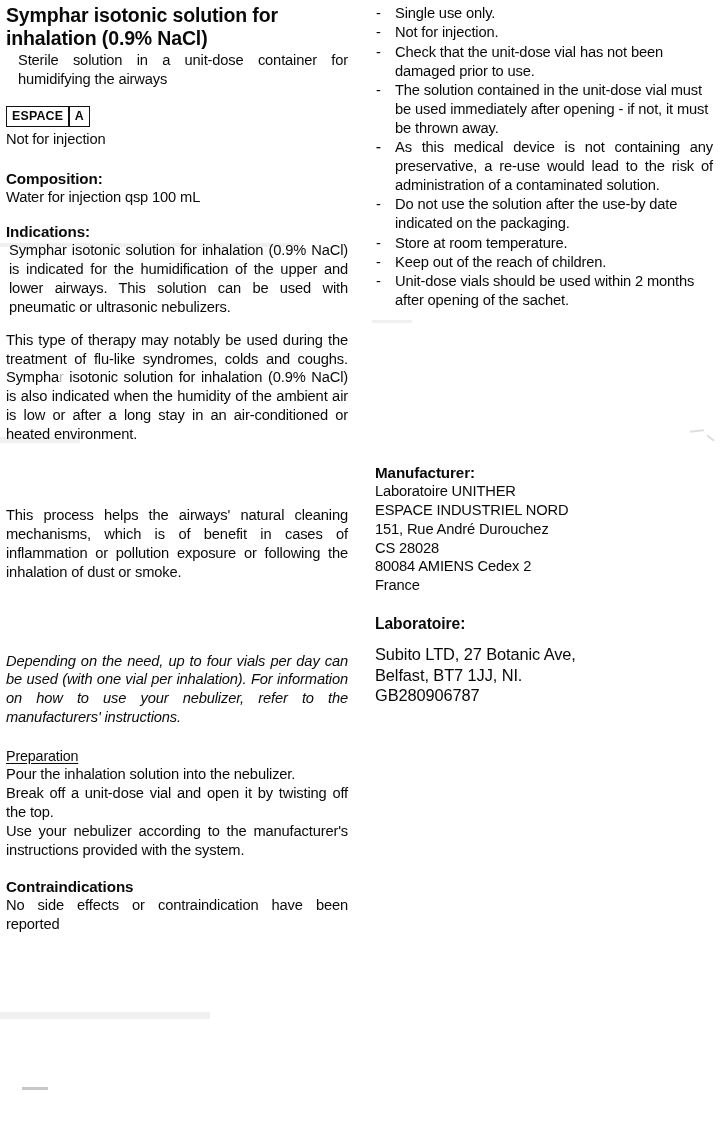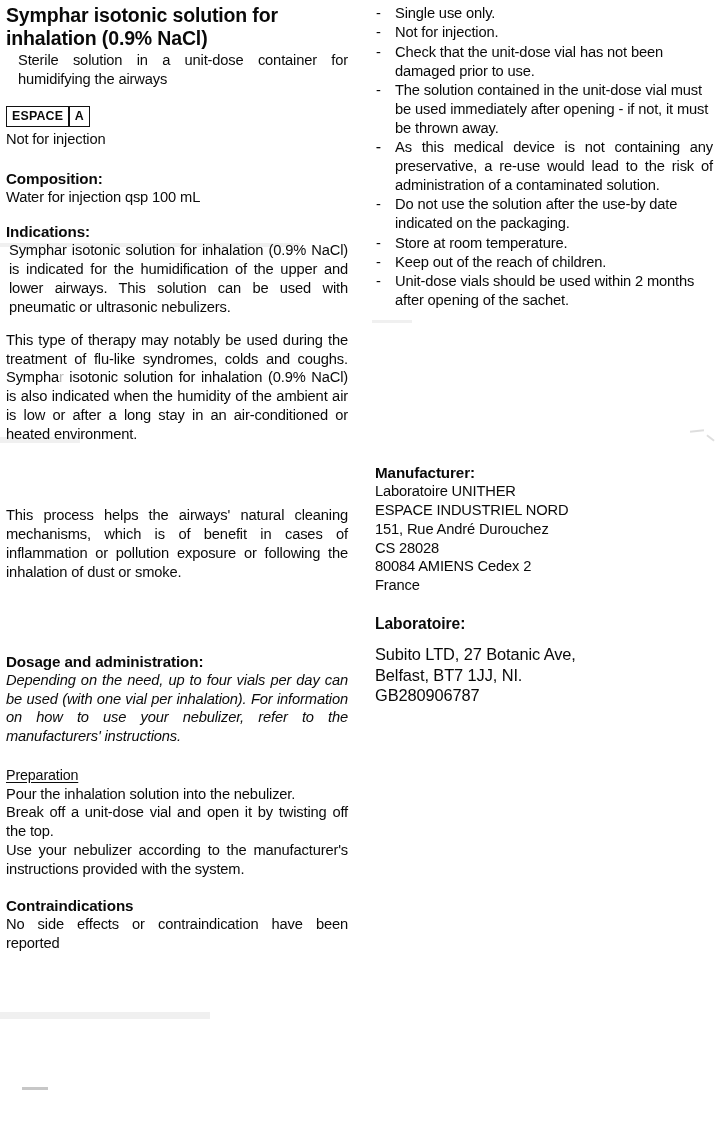--- a/index.html
+++ b/index.html
@@ -199,21 +199,20 @@
     <div style="height:14px;"></div>
 
     <p class="body-t just"><span>This type of therapy may notably be used during the treatment of flu-like syndromes, colds and coughs. Sympha</span><span class="faded">r</span><span> isotonic solution for inhalation (0.9% NaCl) is also indicated when the humidity of the ambient air is low or after a long stay in an air-conditioned or heated environment.</span></p>
 
     <div style="height:62px;"></div>
 
     <p class="body-t just">This process helps the airways' natural cleaning mechanisms, which is of benefit in cases of inflammation or pollution exposure or following the inhalation of dust or smoke.</p>
 
     <div style="height:70px;"></div>
 
-    <h2 class="h-sec">Dosage and administration:</h2>
     <p class="body-t just ital">Depending on the need, up to four vials per day can be used (with one vial per inhalation). For information on how to use your nebulizer, refer to the manufacturers' instructions.</p>
 
     <div style="height:20px;"></div>
 
     <p class="underline-head">Preparation</p>
     <p class="body-t">Pour the inhalation solution into the nebulizer.</p>
     <p class="body-t just">Break off a unit-dose vial and open it by twisting off the top.</p>
     <p class="body-t just">Use your nebulizer according to the manufacturer's instructions provided with the system.</p>
 
     <div style="height:17px;"></div>

